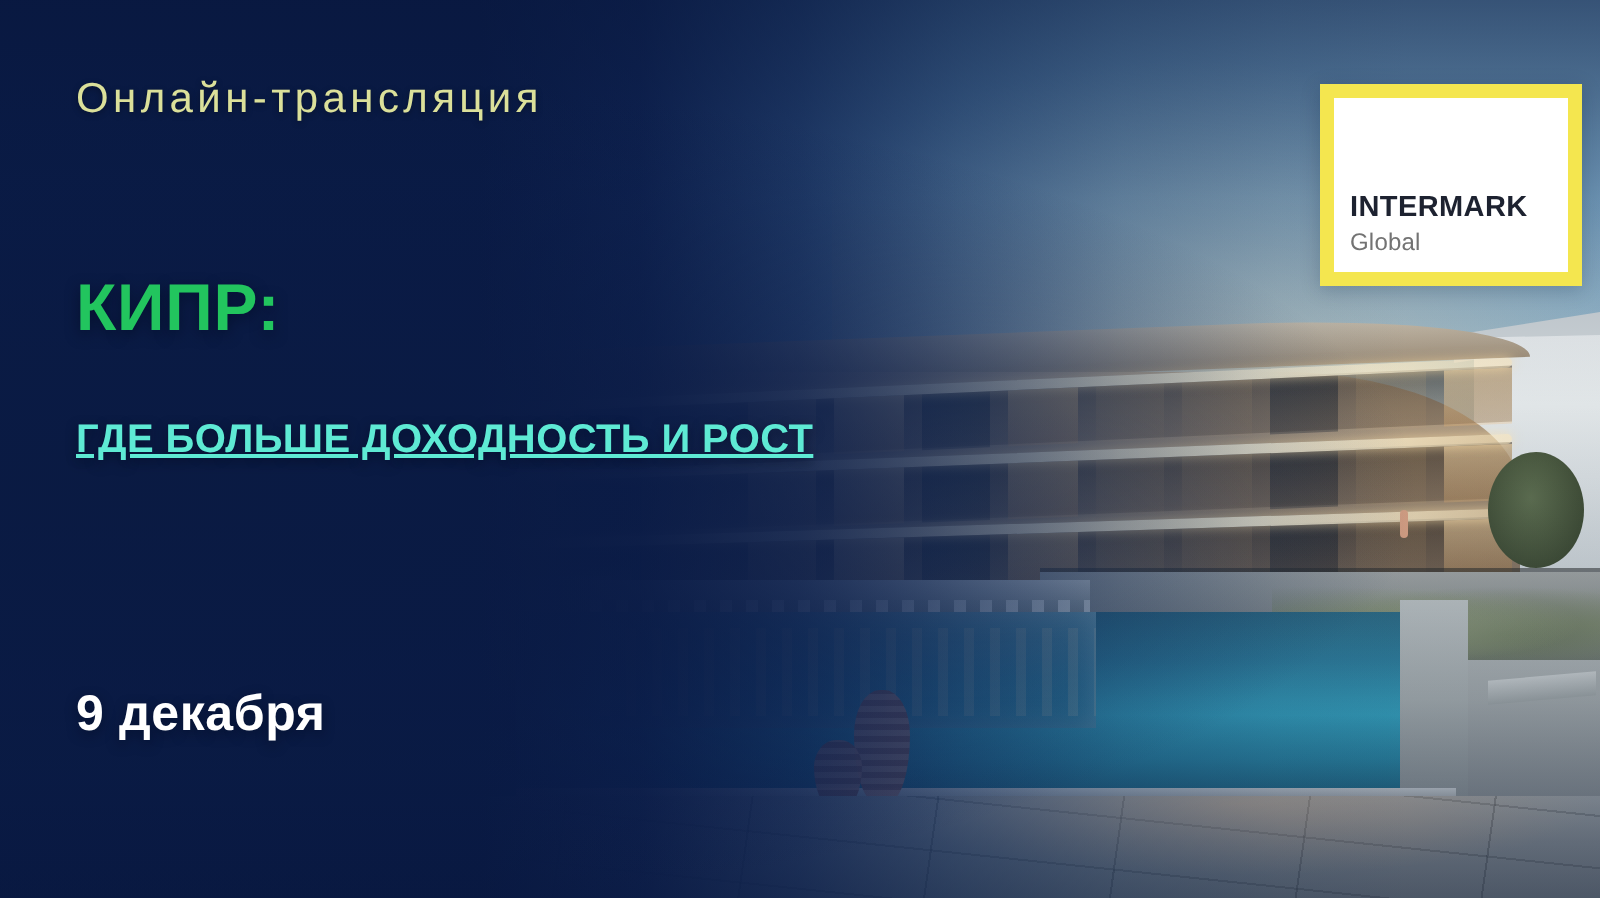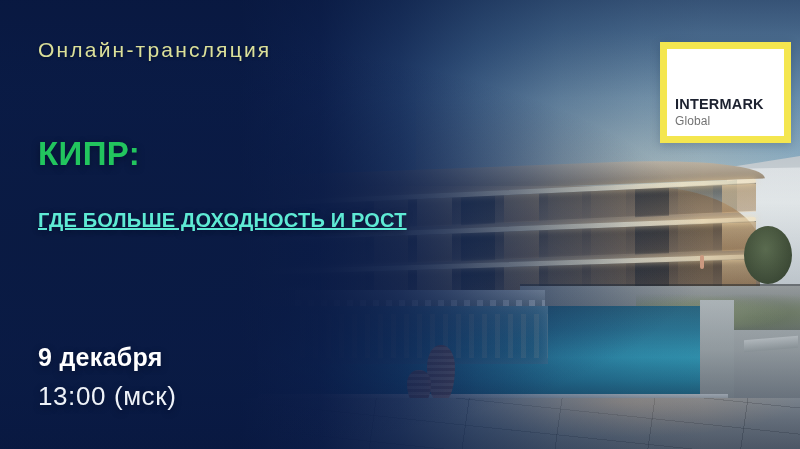--- a/index.html
+++ b/index.html
@@ -408,21 +408,20 @@
     <div class="headline">
       <div class="l1">КИПР:</div>
     </div>
 
     <div class="subhead">
       <div>ГДЕ БОЛЬШЕ ДОХОДНОСТЬ И РОСТ</div>
     </div>
 
     <div class="date">9 декабря</div>
 
-    <div class="time">13:00 (мск)</div>
 
     <div class="logo">
       <div class="logo-inner">
         <div class="logo-name">INTERMARK</div>
         <div class="logo-sub">Global</div>
       </div>
     </div>
 
   </div>
 </div>

